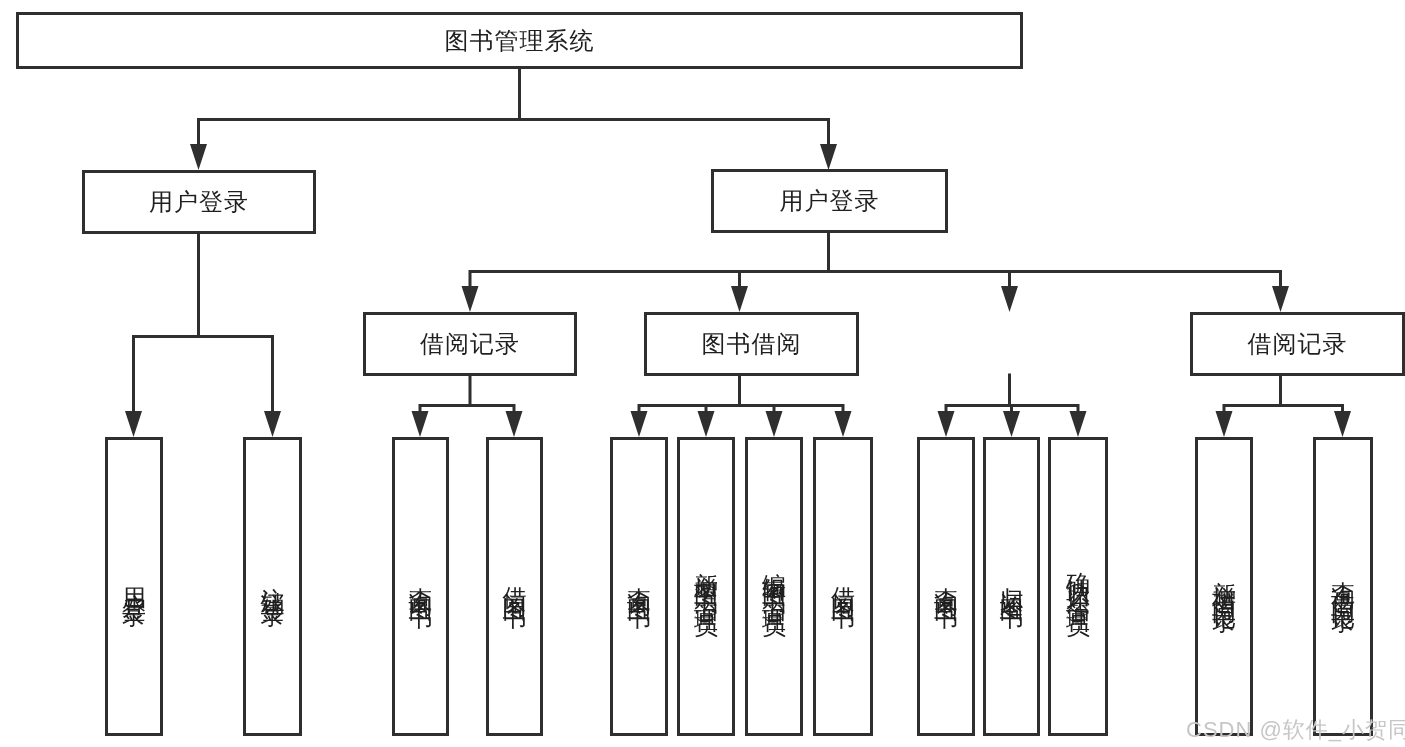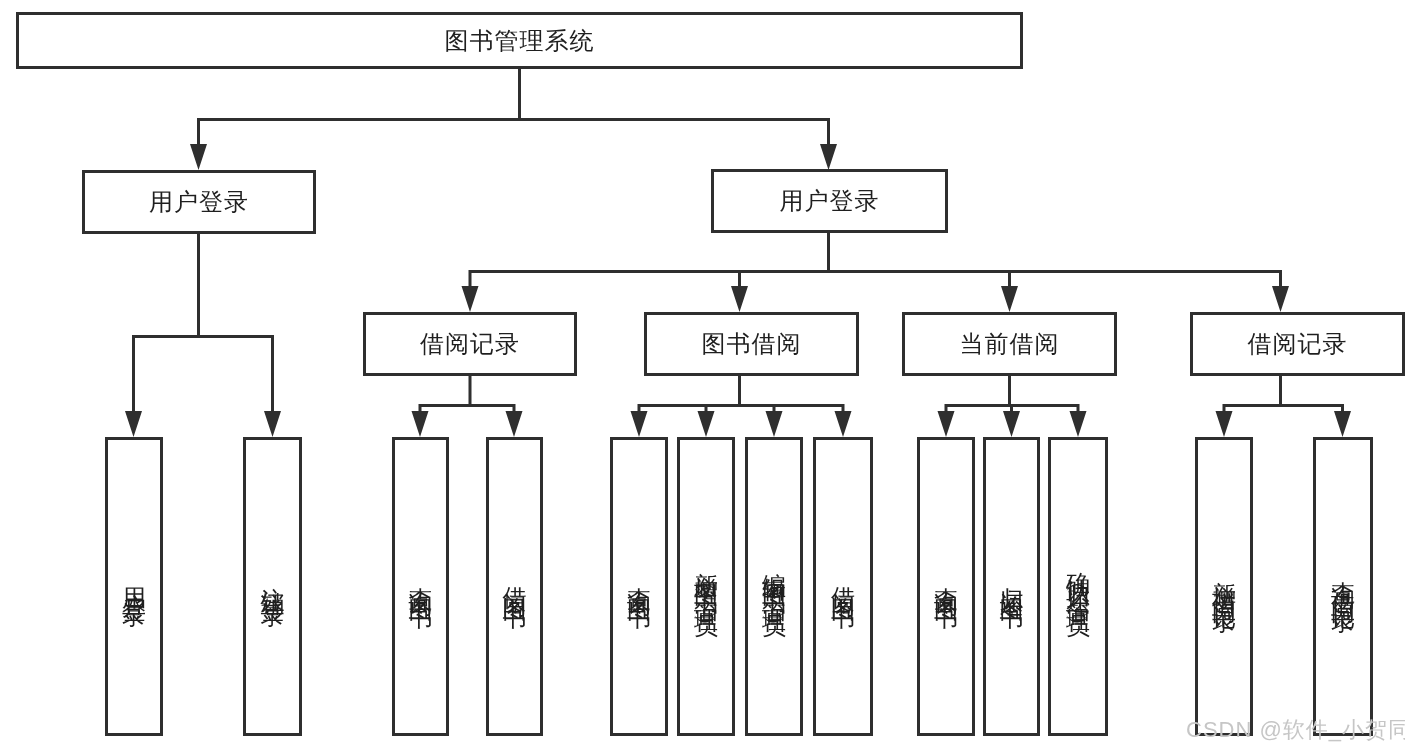--- a/index.html
+++ b/index.html
@@ -124,21 +124,20 @@
              M1334 411 L1351 411 L1342.5 437 Z"></path>
   </svg>
 
   <div class="hbox" style="left:16px; top:12px; width:1007px; height:57px;">图书管理系统</div>
 
   <div class="hbox" style="left:82px; top:170px; width:234px; height:64px;">用户登录</div>
   <div class="hbox" style="left:711px; top:169px; width:237px; height:64px;">用户登录</div>
 
   <div class="hbox" style="left:363px; top:312px; width:214px; height:64px;">借阅记录</div>
   <div class="hbox" style="left:632px; top:312px; width:215px; height:64px;margin-left:12px;">图书借阅</div>
-  <div class="hbox" style="left:902px; top:312px; width:215px; height:64px;">当前借阅</div>
   <div class="hbox" style="left:1173px; top:312px; width:215px; height:64px;margin-left:17px;">借阅记录</div>
 
   <div class="vbox" style="left:105px; width:58px;">用户登录</div>
   <div class="vbox" style="left:243px; width:59px;">注销登录</div>
 
   <div class="vbox" style="left:392px; width:57px;">查询图书</div>
   <div class="vbox" style="left:486px; width:57px;">借阅图书</div>
 
   <div class="vbox" style="left:610px; width:58px;">查询图书</div>
   <div class="vbox" style="left:677px; width:58px;">新增图书（管理员）</div>

